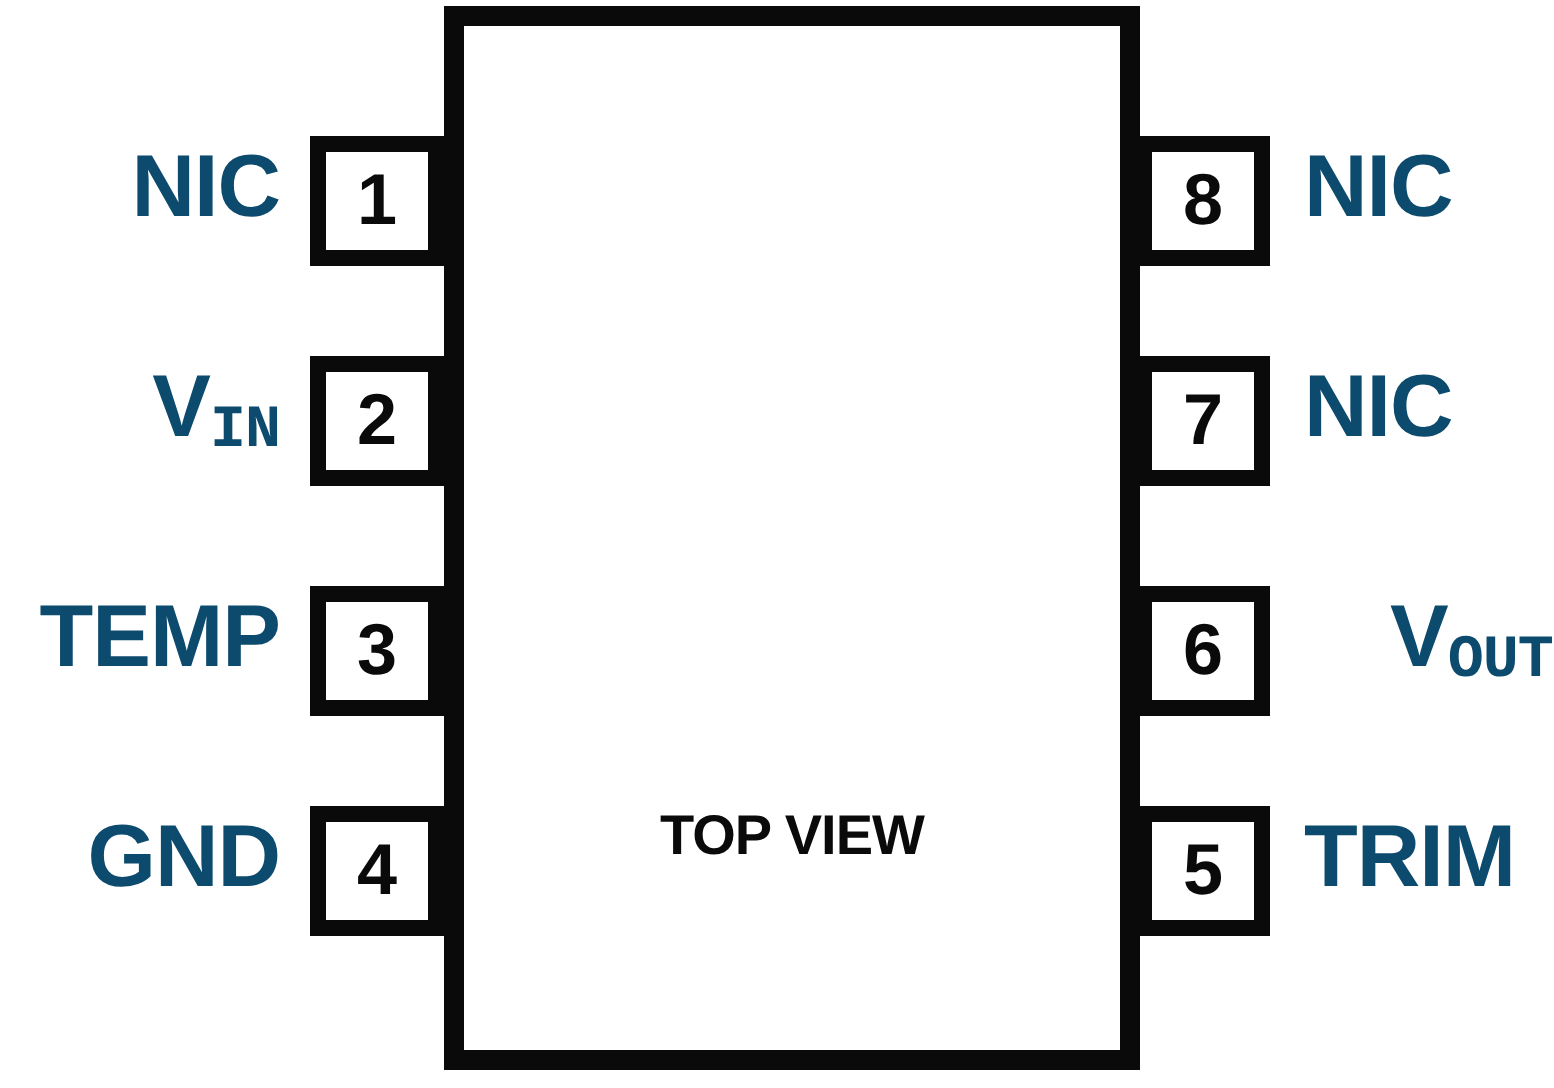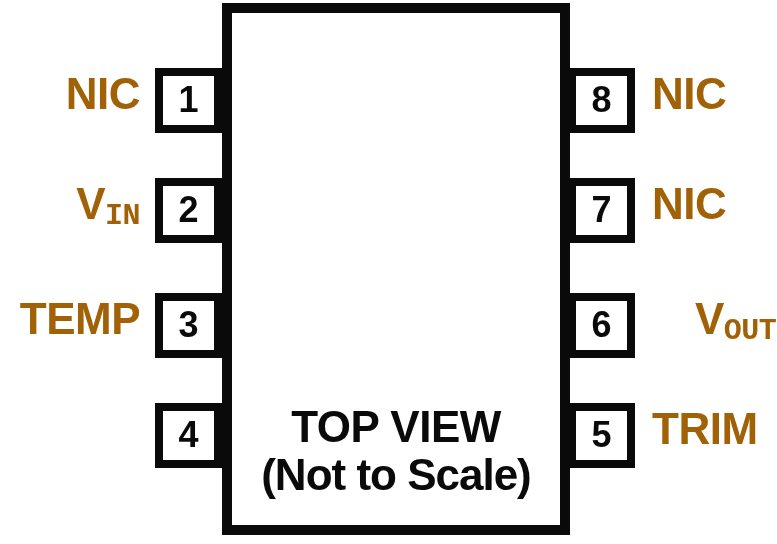--- a/index.html
+++ b/index.html
@@ -21,21 +21,21 @@
     box-sizing:border-box;
     z-index:2;
   }
 
   
   .center-caption{
     position:absolute;
     left:222px;top:403px;
     width:348px;
     text-align:center;
-    font-size:44px;
+    font-size:28px;
     font-weight:bold;
     line-height:1.08;
     color:#0a0a0a;
     letter-spacing:-0.5px;
     z-index:4;
     box-sizing:border-box;
   }
   .center-caption .l2{display:block;letter-spacing:-1px;}
 
   
@@ -57,21 +57,21 @@
     line-height:1;
     position:relative;
     top:-1px;
   }
 
   
   .pin-label{
     position:absolute;
     font-size:44px;
     font-weight:bold;
-    color:#a16207;
+    color:#0c4a6e;
     line-height:1;
     white-space:nowrap;
     z-index:3;
     letter-spacing:-0.5px;
   }
   .pin-label.left{
     right:637px; 
     text-align:right;
   }
   .pin-label.right{
@@ -109,20 +109,23 @@
     <span class="pin-num">2</span>
   </div>
 
   <div class="pin-label left" style="top:297px;text-align:center;">
     <span>TEMP</span><span class="sub"></span>
   </div>
   <div class="pin-box" style="left:155px;top:293px;">
     <span class="pin-num">3</span>
   </div>
 
+  <div class="pin-label left" style="top:407px;">
+    <span>GND</span><span class="sub"></span>
+  </div>
   <div class="pin-box" style="left:155px;top:403px;">
     <span class="pin-num">4</span>
   </div>
 
   <div class="pin-box" style="left:568px;top:68px;">
     <span class="pin-num">8</span>
   </div>
   <div class="pin-label right" style="top:72px;">
     <span>NIC</span><span class="sub"></span>
   </div>
@@ -143,16 +146,15 @@
 
   <div class="pin-box" style="left:568px;top:403px;">
     <span class="pin-num">5</span>
   </div>
   <div class="pin-label right" style="top:407px;">
     <span>TRIM</span><span class="sub"></span>
   </div>
 
   <div class="center-caption">
     <span class="l1">TOP VIEW</span>
-    <span class="l2">(Not to Scale)</span>
   </div>
 
 </div>
 
 </body></html>

